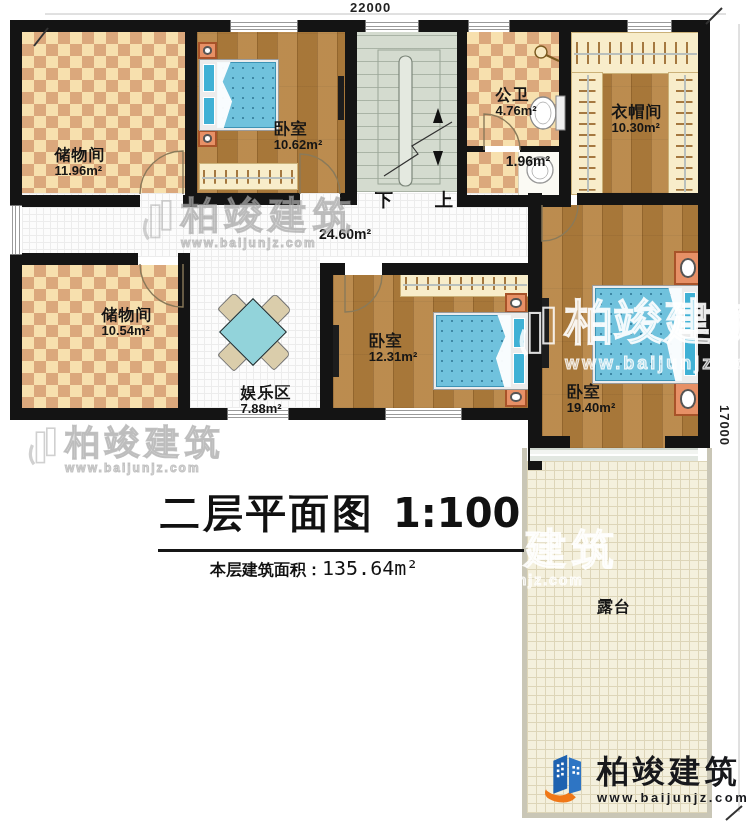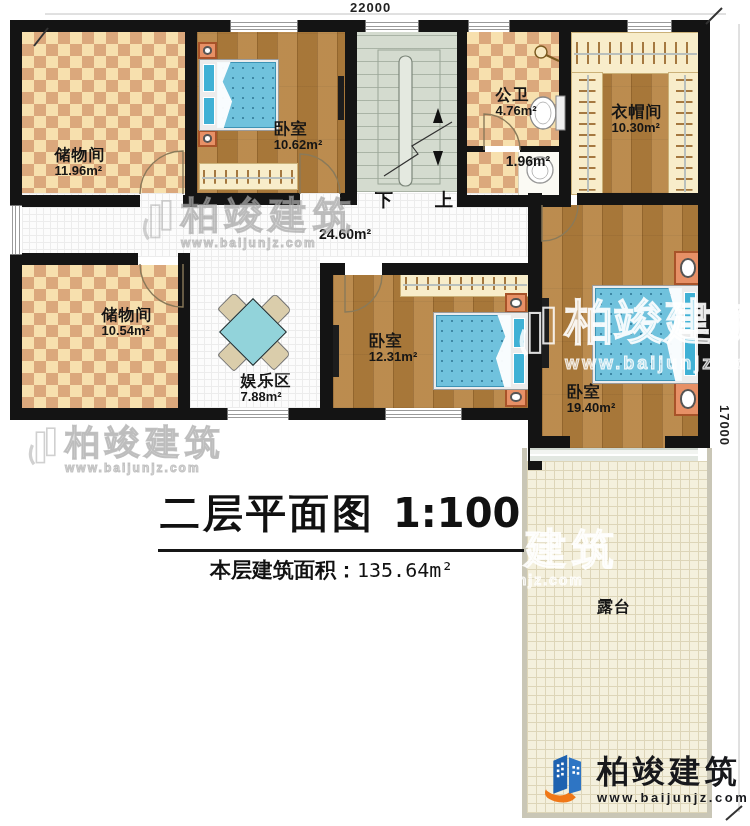--- a/index.html
+++ b/index.html
@@ -78,21 +78,21 @@
   .wm .t1{font-weight:800;}
   .wm .t2{font-weight:700;font-size:12px;letter-spacing:2px;margin-top:3px;}
   .wm.gray .t1,.wm.gray .t2{color:rgba(178,178,178,.40);-webkit-text-stroke:1px rgba(165,165,165,.60);}
   .wm.white .t1,.wm.white .t2{color:rgba(255,255,255,.48);-webkit-text-stroke:1px rgba(255,255,255,.85);}
   
   .titlerow{position:absolute;left:158px;top:486px;border-bottom:3px solid #161616;padding:0 4px 8px 2px;
     z-index:50;white-space:nowrap;}
   .titlerow .tm{font-size:40px;font-weight:800;color:#111;letter-spacing:3px;}
   .titlerow .ts{font-size:40px;font-weight:600;color:#111;margin-left:18px;font-family:"DejaVu Sans",sans-serif;}
   .subline{position:absolute;z-index:50;color:#111;white-space:nowrap;}
-  .subline .lb{font-size:21px;font-weight:800;}
+  .subline .lb{font-size:16px;font-weight:800;}
   .subline .vl{font-size:20px;font-weight:500;font-family:"DejaVu Sans Mono",monospace;}
   
   .logo{position:absolute;left:536px;top:750px;display:flex;align-items:center;gap:9px;z-index:60;}
   .logo .col{display:flex;flex-direction:column;line-height:1;}
   .logo .l1{font-size:32px;font-weight:900;color:#17181c;letter-spacing:4px;}
   .logo .l2{font-size:13px;font-weight:800;color:#17181c;letter-spacing:2.5px;margin-top:4px;}
   svg.overlay{position:absolute;left:0;top:0;z-index:38;pointer-events:none;}
 </style>
 </head>
 <body>
@@ -243,21 +243,21 @@
     <div class="nm">衣帽间</div>
     <div class="ar">10.30m²</div>
   </div>
   <div class="rl big" style="left:345px;top:226px">
     <div class="ar">24.60m²</div>
   </div>
   <div class="rl" style="left:127px;top:306px">
     <div class="nm">储物间</div>
     <div class="ar">10.54m²</div>
   </div>
-  <div class="rl" style="left:266px;top:372px">
+  <div class="rl" style="left:266px;top:384px">
     <div class="nm">娱乐区</div>
     <div class="ar">7.88m²</div>
   </div>
   <div class="rl" style="left:393px;top:332px">
     <div class="nm">卧室</div>
     <div class="ar">12.31m²</div>
   </div>
   <div class="rl" style="left:591px;top:383px">
     <div class="nm">卧室</div>
     <div class="ar">19.40m²</div>

